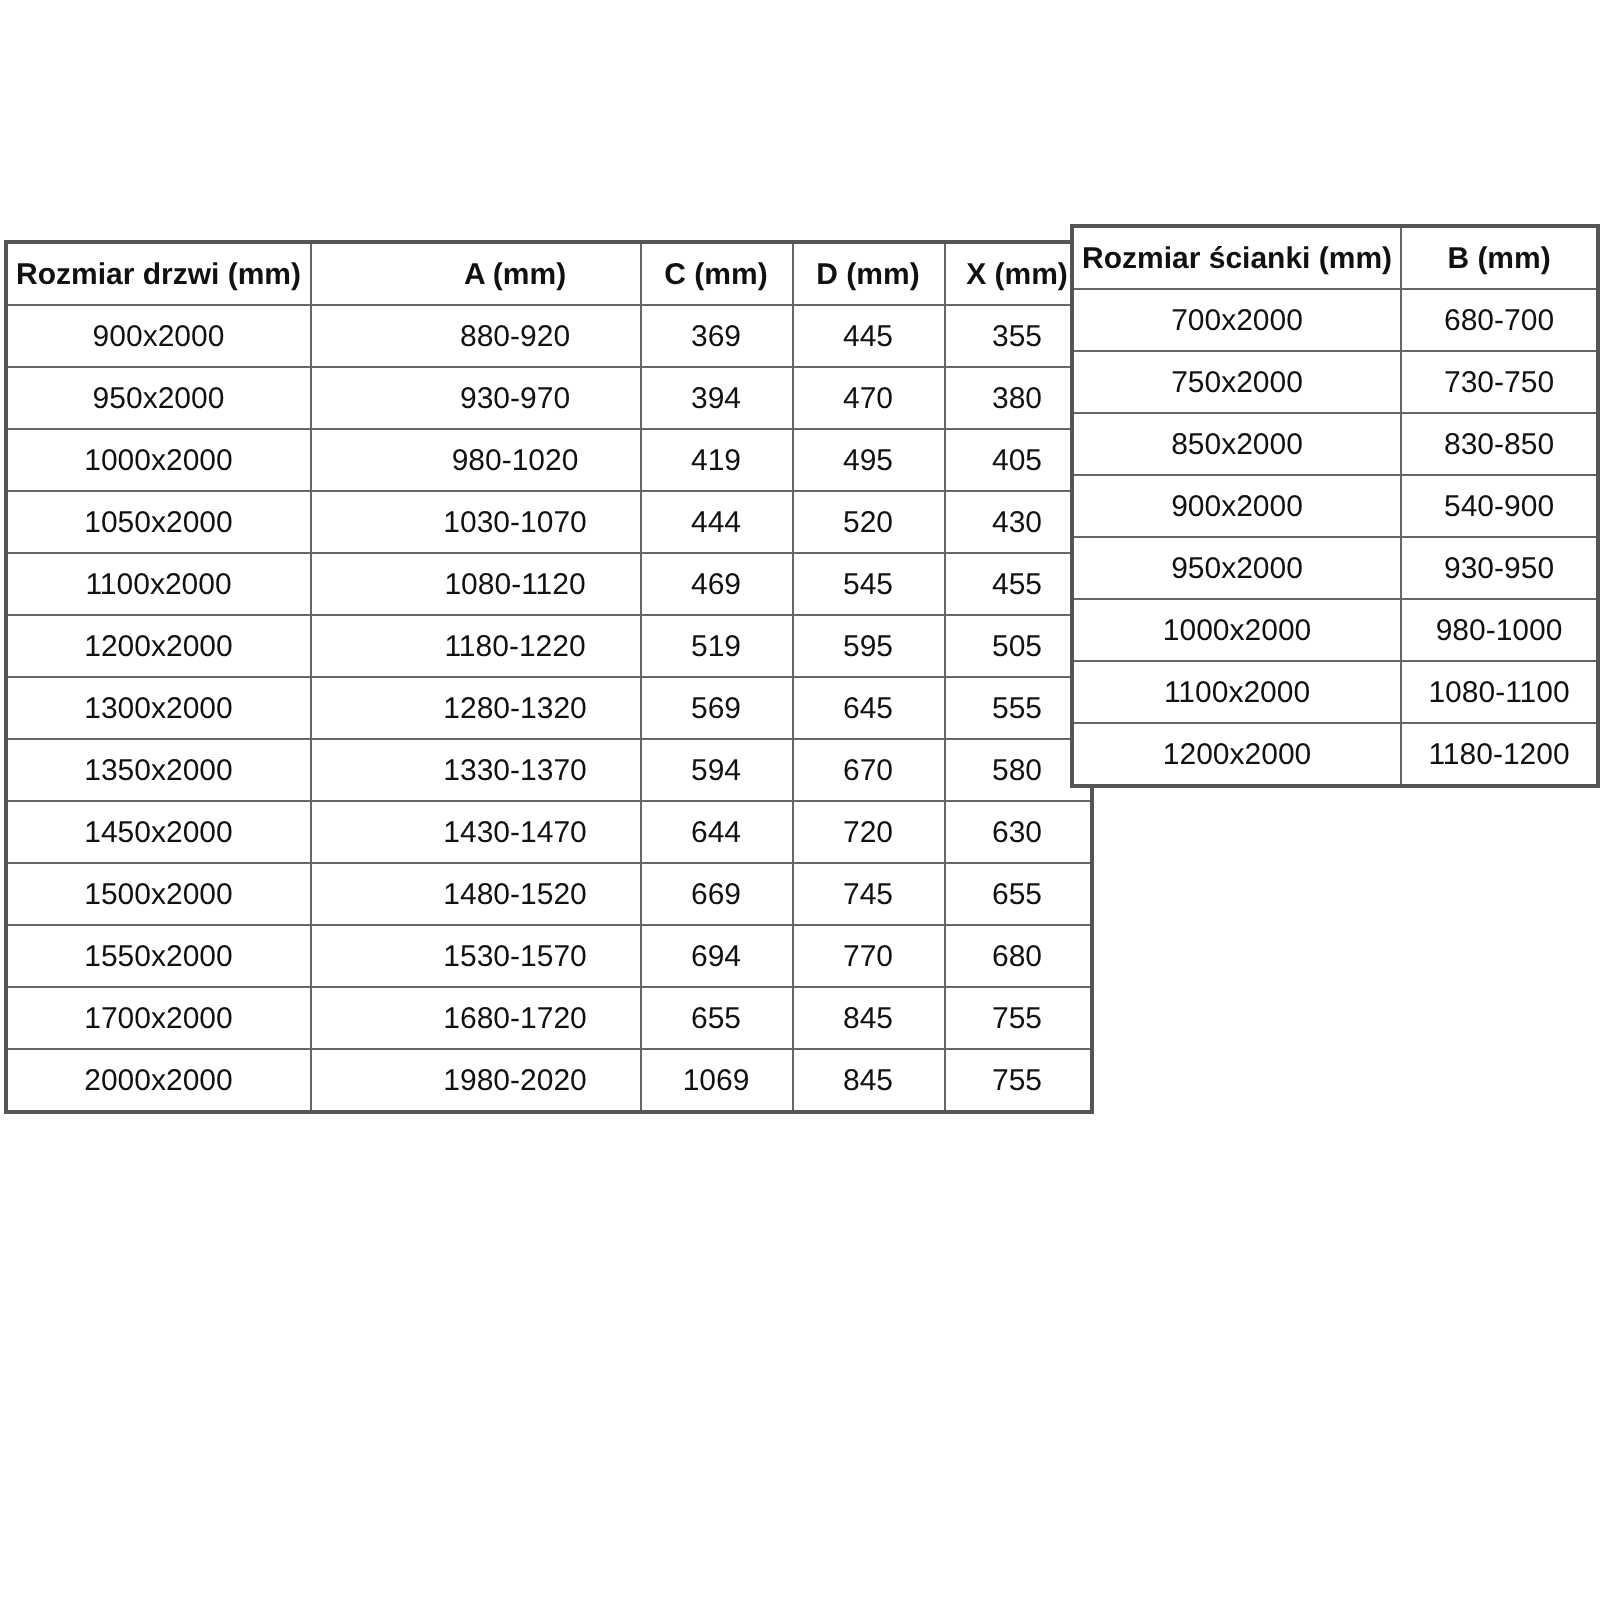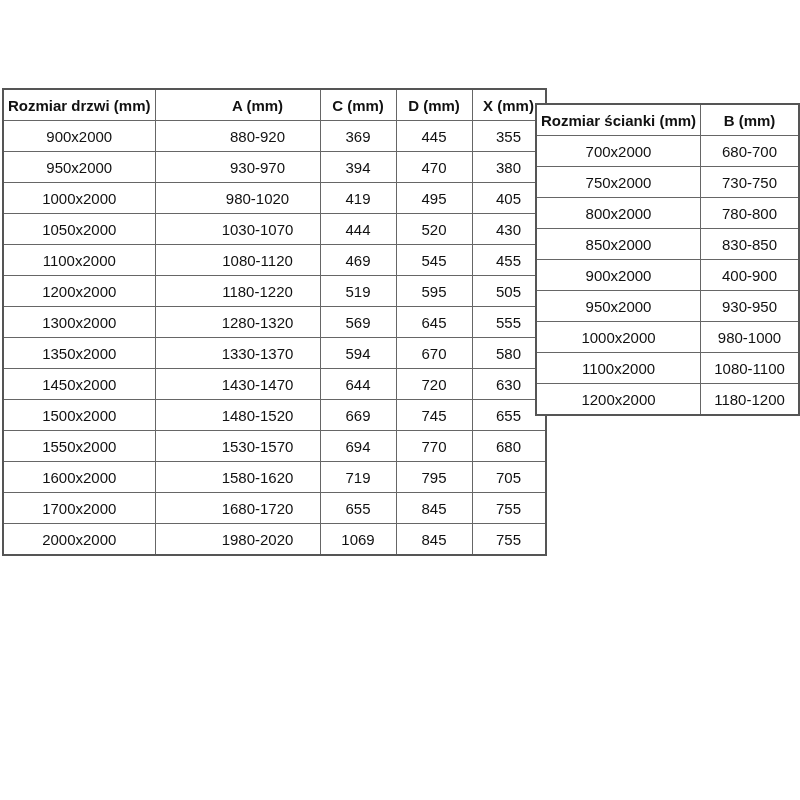--- a/index.html
+++ b/index.html
@@ -13,23 +13,24 @@
     position: relative;
     font-family: "Liberation Sans", sans-serif;
     color: #111111;
     overflow: hidden;
   }
   table {
     border-collapse: collapse;
     table-layout: fixed;
     position: absolute;
     background: #ffffff;
+    margin-top: 32px;
   }
   table.door-table { left: 2px;  top: 88px; }
-  table.wall-table { left: 535px; top: 103px; }
+  table.wall-table { left: 535px; top: 80px; }
   th, td {
     border: 1px solid #666666;
     text-align: center;
     vertical-align: middle;
     height: 30px;
     padding: 0 4px;
     font-size: 15px;
     line-height: 1;
     white-space: nowrap;
     overflow: hidden;
@@ -132,27 +133,20 @@
         <td>655</td>
       </tr>
       <tr>
         <td>1550x2000</td>
         <td>1530-1570</td>
         <td>694</td>
         <td>770</td>
         <td>680</td>
       </tr>
       <tr>
-        <td>1600x2000</td>
-        <td>1580-1620</td>
-        <td>719</td>
-        <td>795</td>
-        <td>705</td>
-      </tr>
-      <tr>
         <td>1700x2000</td>
         <td>1680-1720</td>
         <td>655</td>
         <td>845</td>
         <td>755</td>
       </tr>
       <tr>
         <td>2000x2000</td>
         <td>1980-2020</td>
         <td>1069</td>
@@ -172,30 +166,26 @@
     <tbody>
       <tr>
         <td>700x2000</td>
         <td>680-700</td>
       </tr>
       <tr>
         <td>750x2000</td>
         <td>730-750</td>
       </tr>
       <tr>
-        <td>800x2000</td>
-        <td>780-800</td>
-      </tr>
-      <tr>
         <td>850x2000</td>
         <td>830-850</td>
       </tr>
       <tr>
         <td>900x2000</td>
-        <td>400-900</td>
+        <td>540-900</td>
       </tr>
       <tr>
         <td>950x2000</td>
         <td>930-950</td>
       </tr>
       <tr>
         <td>1000x2000</td>
         <td>980-1000</td>
       </tr>
       <tr>

